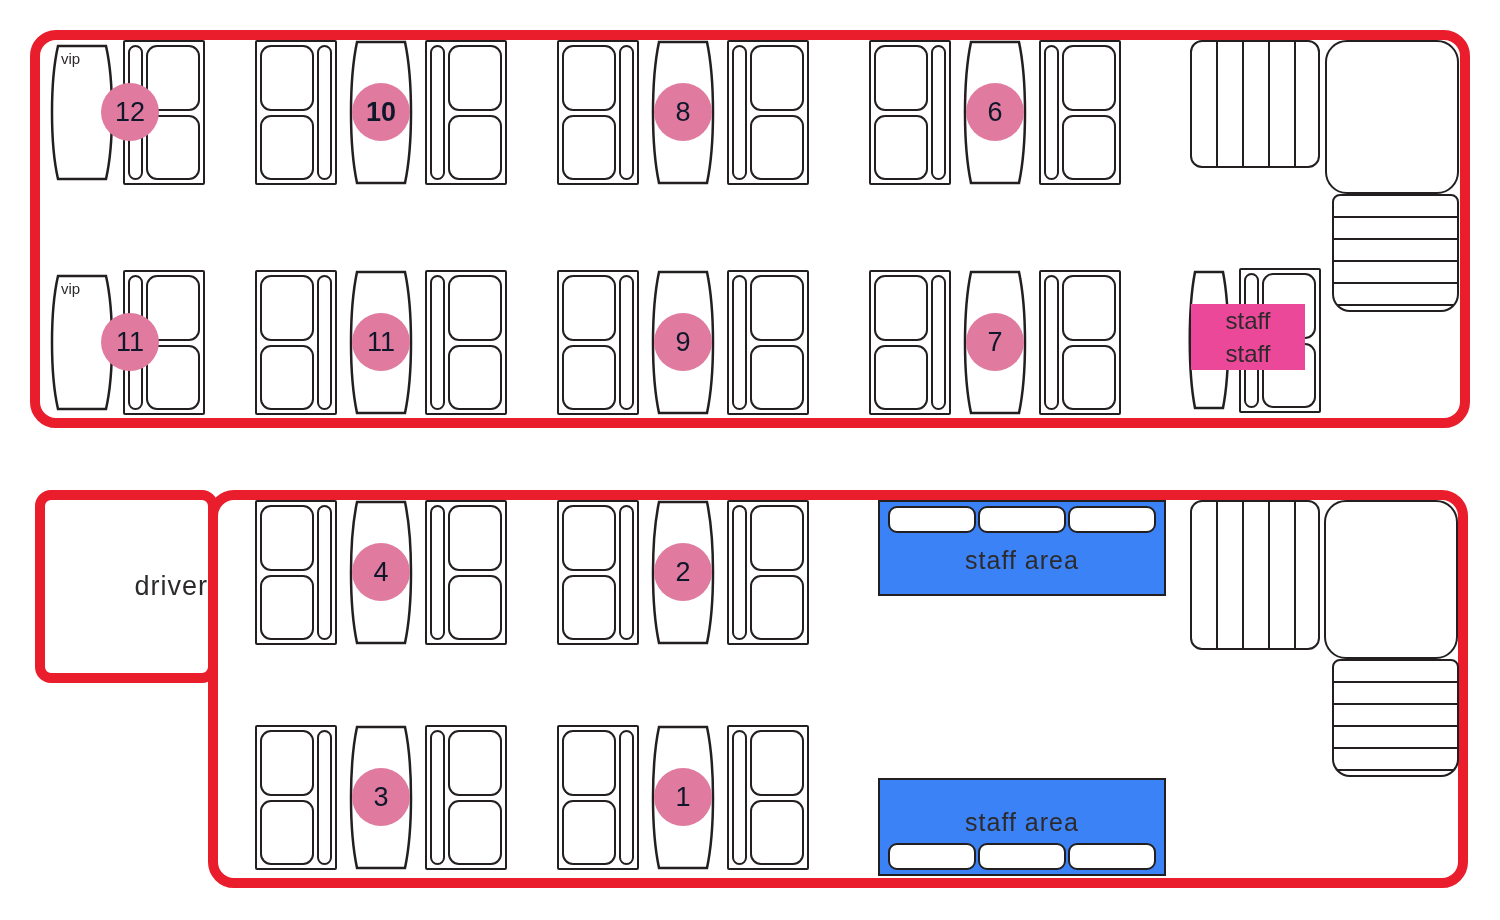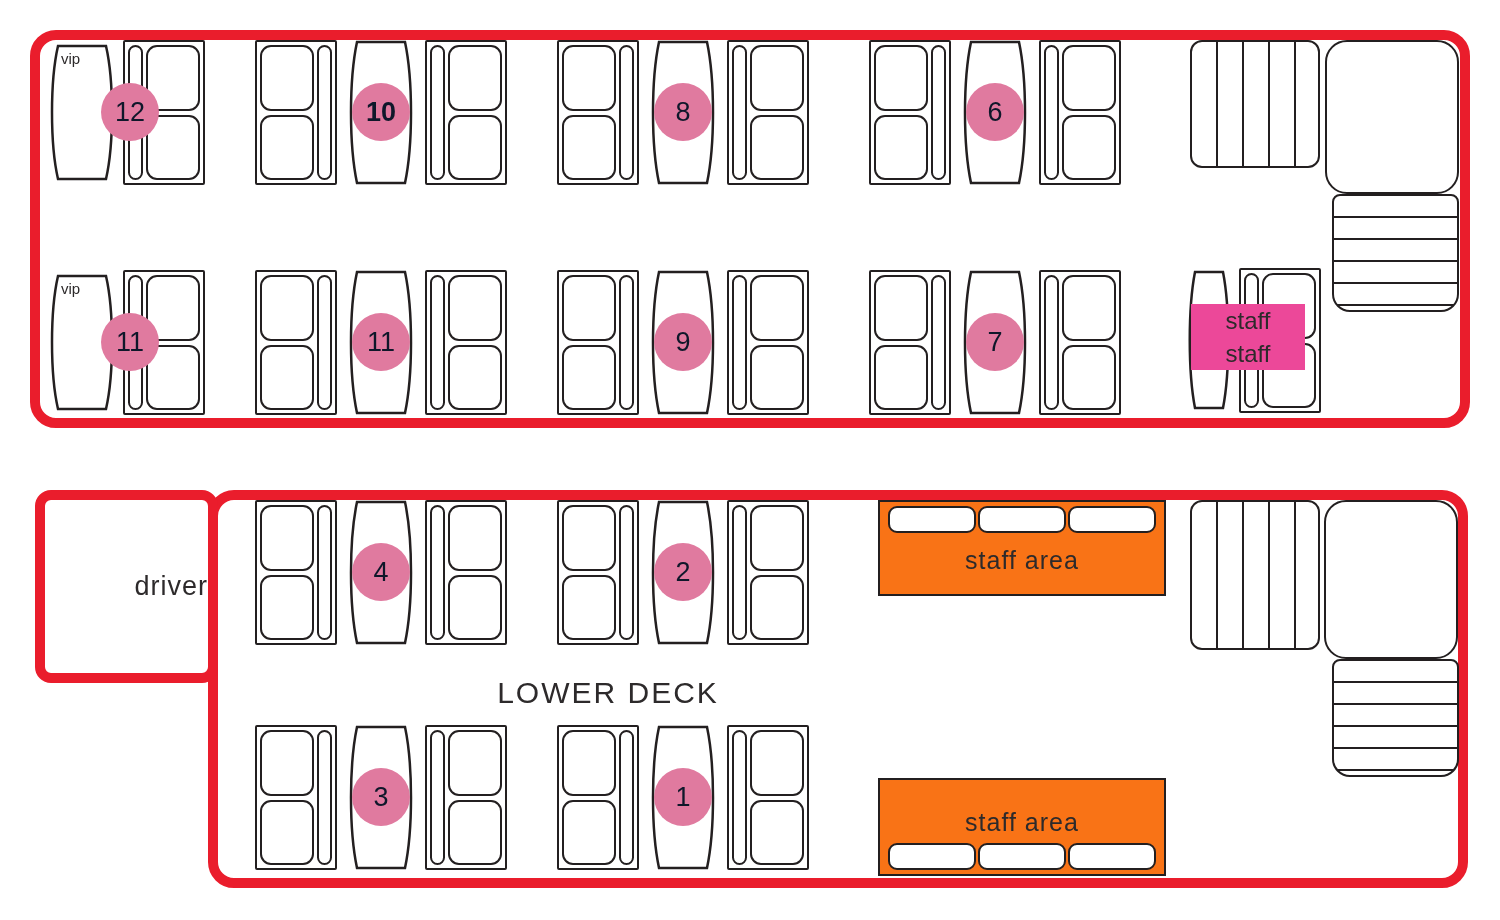--- a/index.html
+++ b/index.html
@@ -41,21 +41,21 @@
   .staff-unit .sofa { left:54px; top:0; }
   .staff-label-stack { position:absolute; left:6px; top:36px; width:114px; background:#ec4899;
                        text-align:center; font-size:24px; line-height:33px; color:var(--text); }
 
   .stripes-v { position:absolute; border:2px solid var(--line); border-radius:12px; background:#fff;
                background-image:repeating-linear-gradient(90deg, transparent 0, transparent 24px, var(--line) 24px, var(--line) 26px); }
   .big-square { position:absolute; border:2px solid var(--line); border-radius:22px; background:#fff; }
   .stairs-h  { position:absolute; border:2px solid var(--line); border-radius:8px 8px 18px 18px; background:#fff;
                background-image:repeating-linear-gradient(180deg, transparent 0, transparent 20px, var(--line) 20px, var(--line) 22px); }
 
-  .bench { position:absolute; width:288px; border:2px solid var(--line); background:#f97316; }
+  .bench { position:absolute; width:288px; border:2px solid var(--line); background:#3b82f6; }
   .bench-cushion { position:absolute; width:88px; height:27px; border:2px solid var(--line); border-radius:9px; background:#fff; }
   .bench.cush-top .bench-cushion { top:4px; }
   .bench.cush-bottom .bench-cushion { bottom:4px; }
   .bench-label { position:absolute; width:100%; text-align:center; font-size:25px; letter-spacing:1px; color:var(--text); }
 </style>
 </head>
 <body>
 
 <div class="canvas" style="--red: #ea1d2c; --pink: #e07a9f; --line: #231f20; --text: #2d2a2b;">
 
@@ -286,21 +286,20 @@
     <div class="num-circle">2</div>
   </div>
 
   <div class="bench cush-top" style="left:878px; top:500px; height:96px;">
     <div class="bench-cushion" style="left:8px;"></div>
     <div class="bench-cushion" style="left:98px;"></div>
     <div class="bench-cushion" style="left:188px;"></div>
     <div class="bench-label" style="top:44px;">staff area</div>
   </div>
 
-  <div class="title" style="left:433px; top:676px; width:350px;">LOWER DECK</div>
 
   <div class="booth" style="left:255px; top:725px;">
     <div class="sofa pos-left">
       <div class="cushions">
           <div class="cushion"></div>
           <div class="cushion"></div>
         </div>
       <div class="strip"></div>
     </div>
     <svg class="table-svg seat-path" width="72" height="145" viewBox="0 0 72 145">

